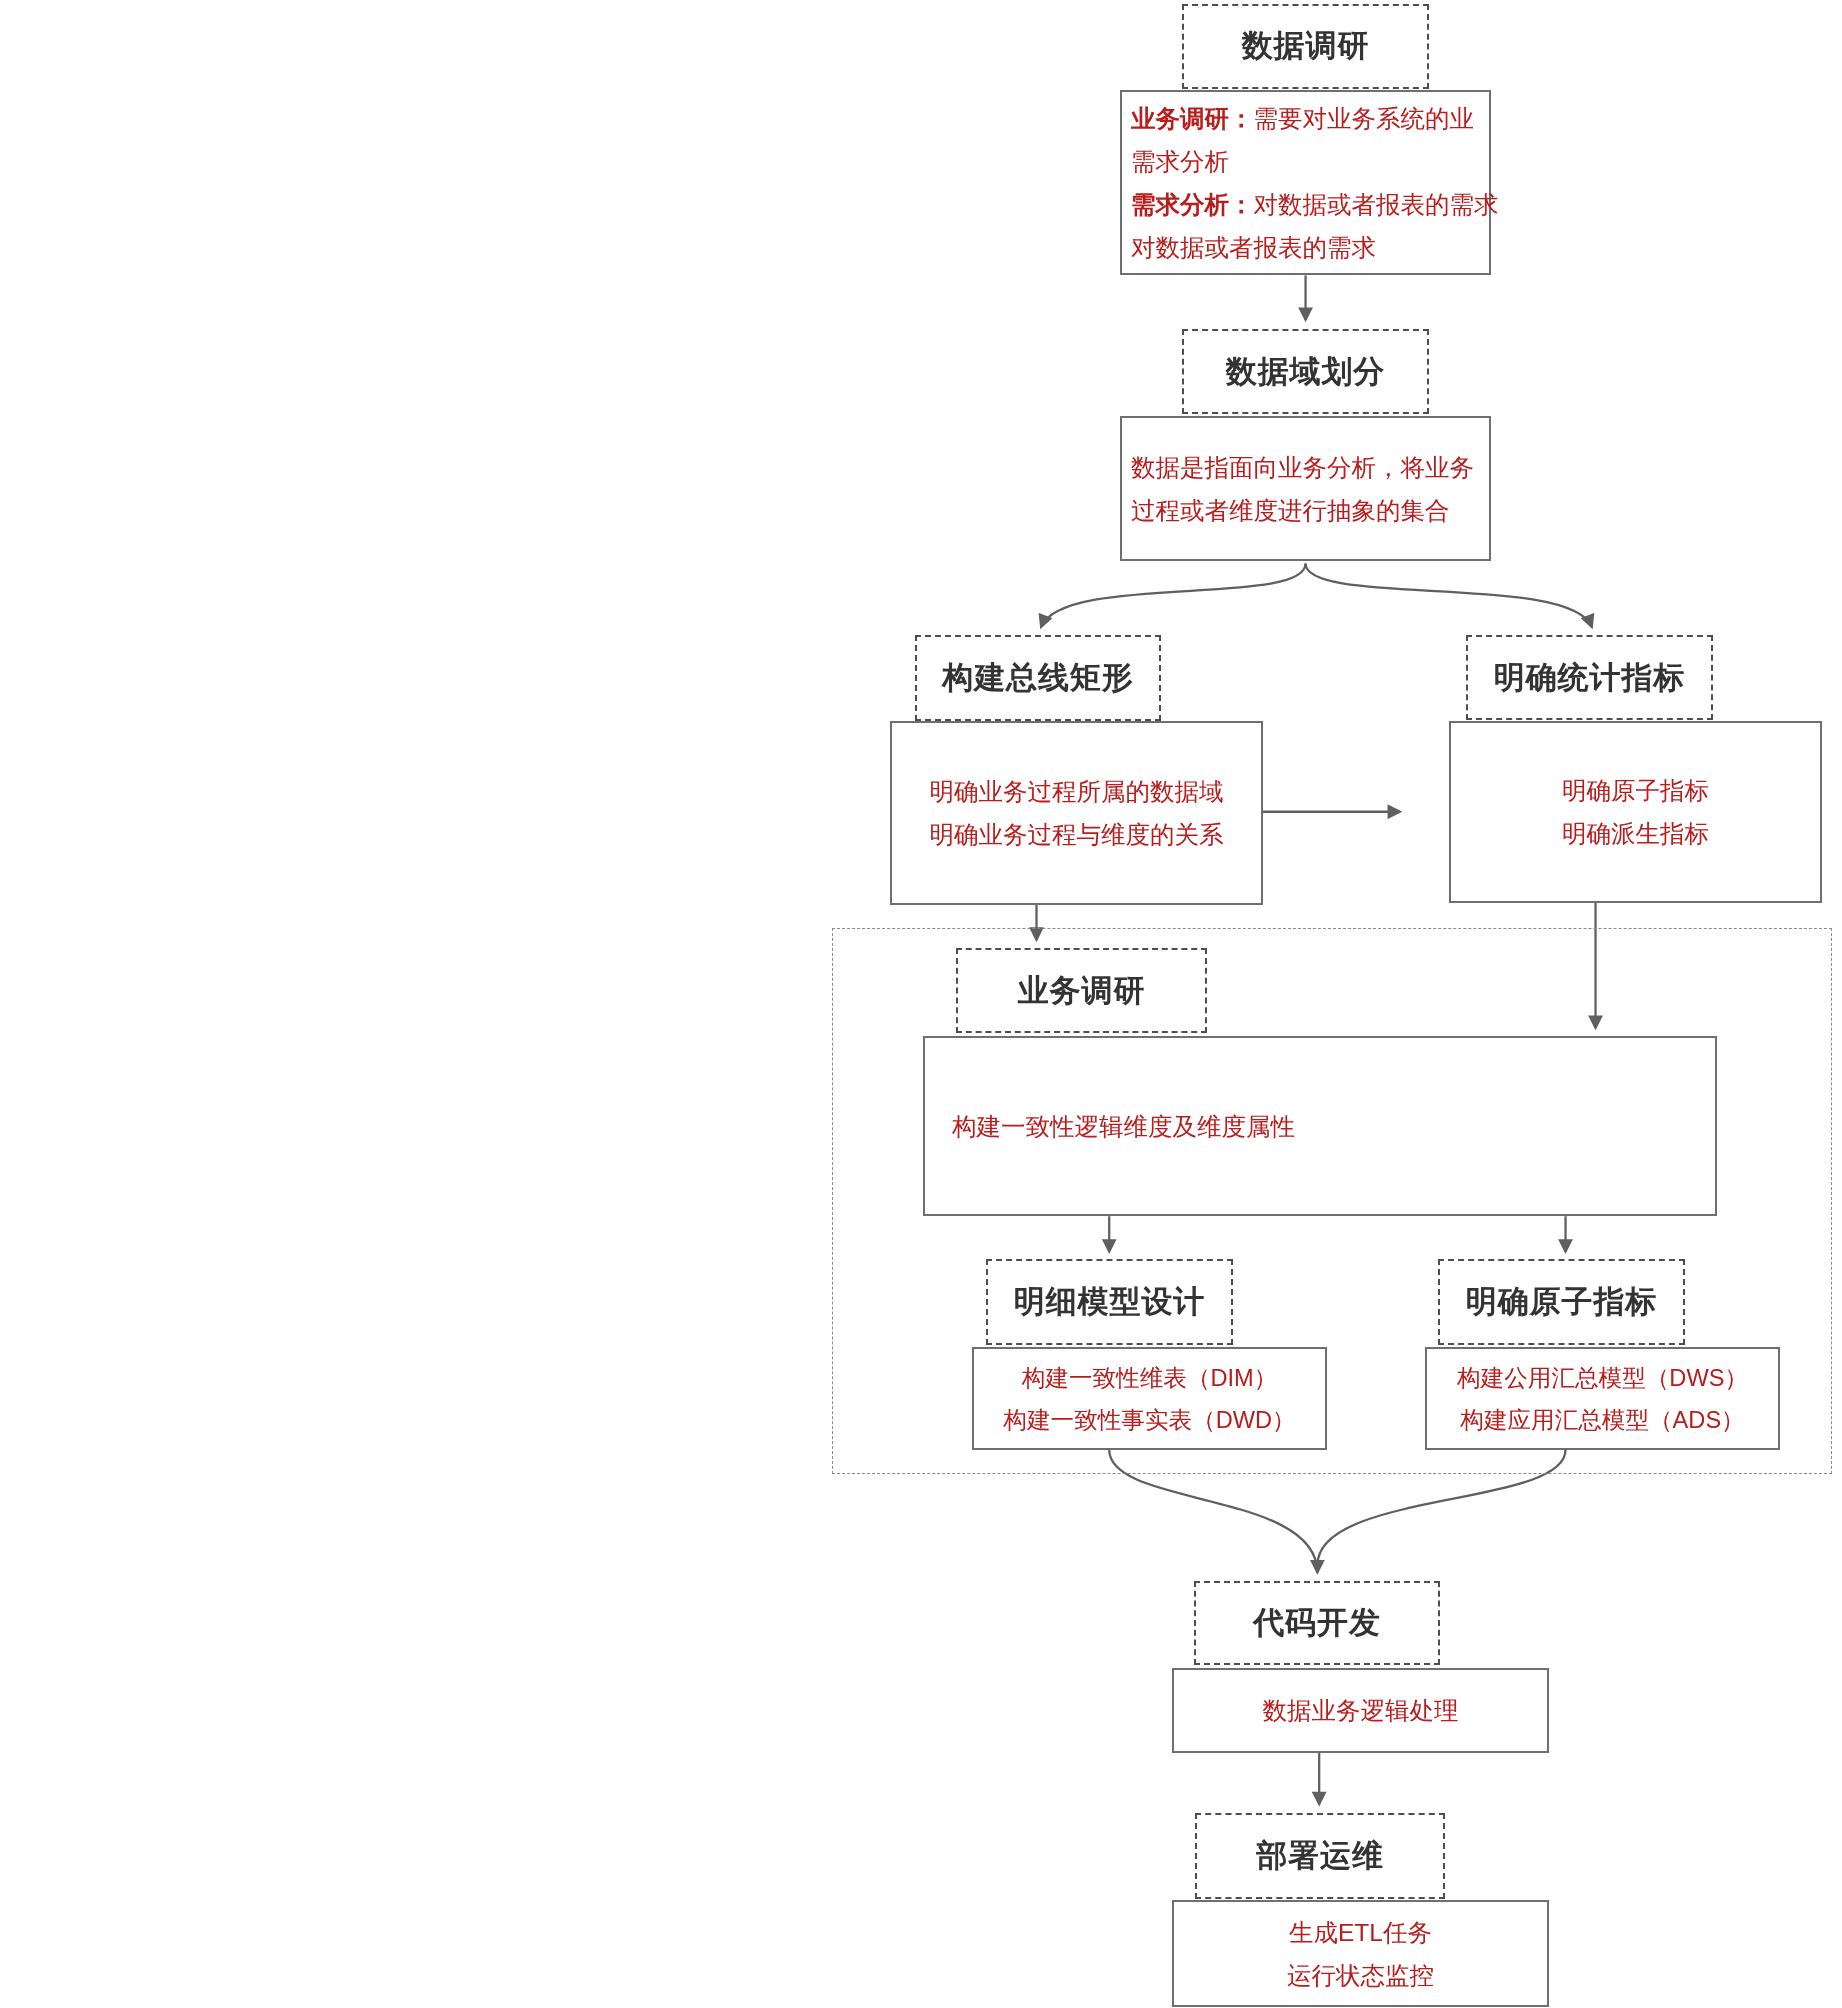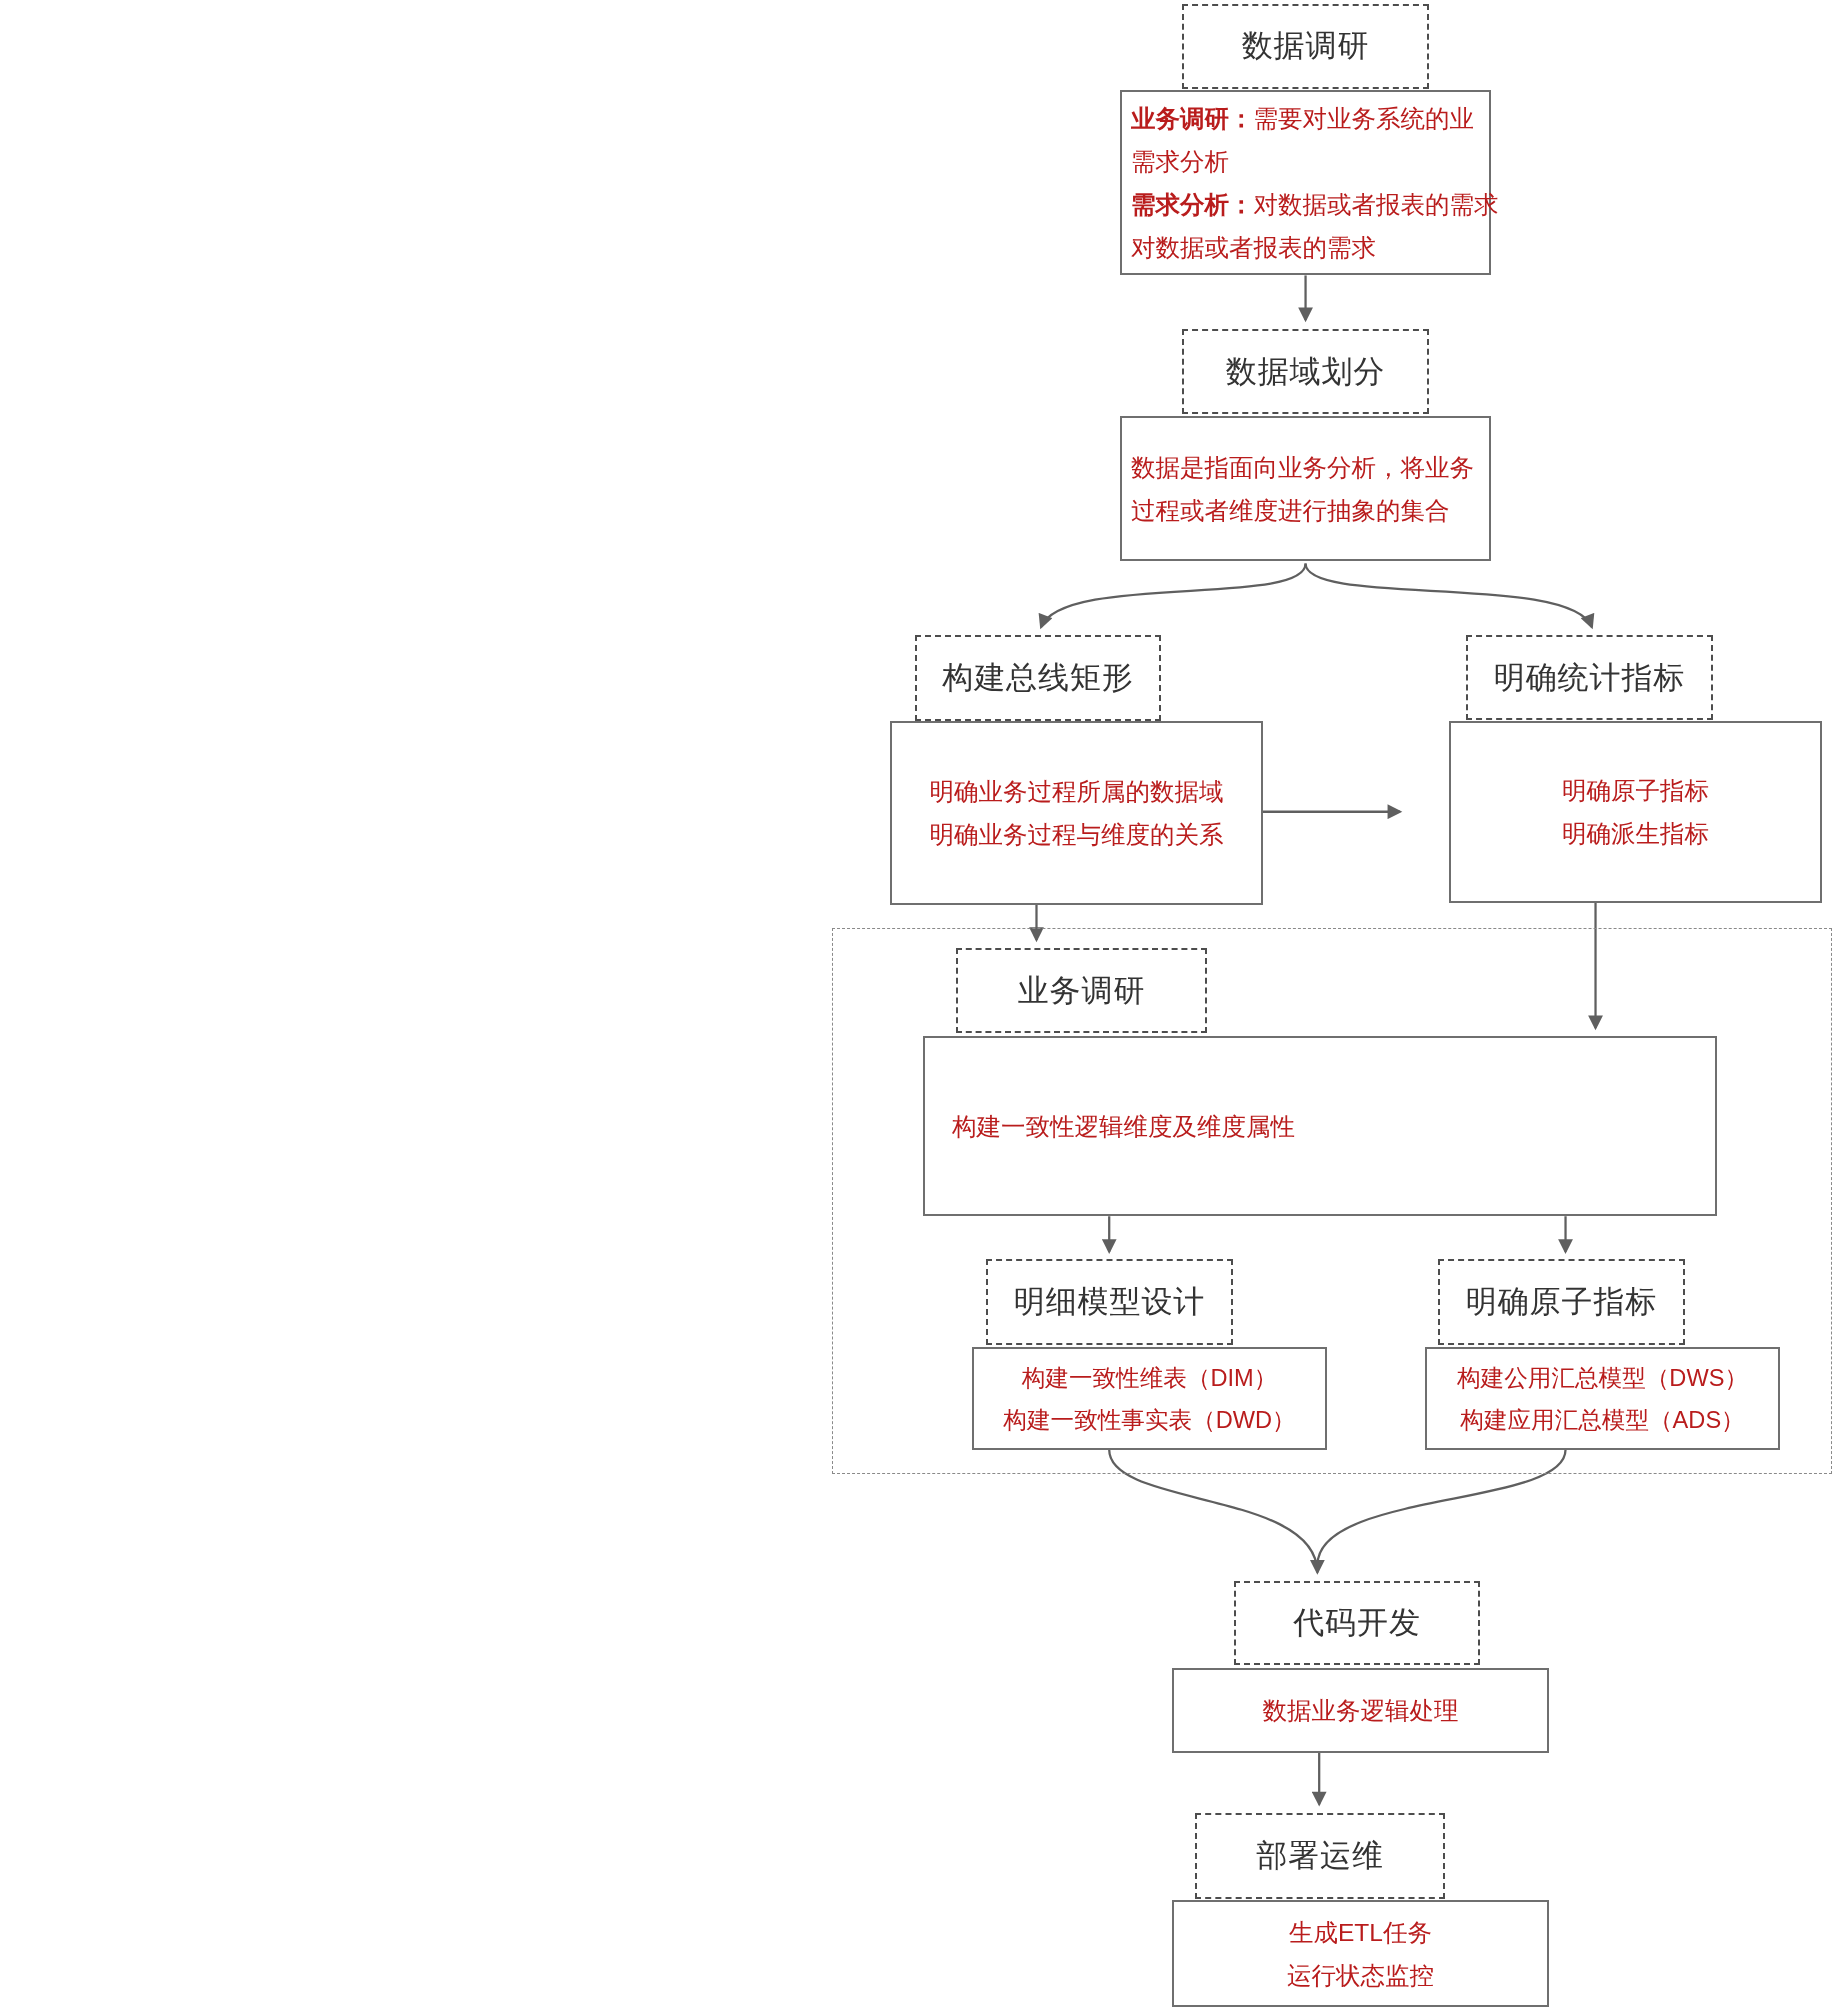--- a/index.html
+++ b/index.html
@@ -5,21 +5,21 @@
   html,body{margin:0;padding:0;background:#ffffff;}
   body{
     width:1843px;height:2008px;position:relative;overflow:hidden;
     font-family:"Liberation Sans","DejaVu Sans",sans-serif;
     color:#333333;
   }
   .node{position:absolute;box-sizing:border-box;background:#ffffff;}
   .dashed{border:2.7px dashed #4d4d4d;display:flex;align-items:center;justify-content:center;}
   .solid{border:2.7px solid #6f6f6f;display:flex;flex-direction:column;justify-content:center;}
   .container{position:absolute;box-sizing:border-box;border:1.8px dashed #8a8a8a;background:transparent;}
-  .title{font-size:31px;letter-spacing:0.9px;color:#333;white-space:nowrap;}
+  .title{font-size:31px;letter-spacing:0.9px;color:#333;white-space:nowrap;font-weight:bold;}
   .body-line{font-size:24.5px;line-height:43px;color:#b91c1c;white-space:nowrap;}
   .body-line b{font-weight:700;}
   .align-left{align-items:flex-start;text-align:left;}
   .align-center{align-items:center;text-align:center;margin-left:40px;}
   .align-center .body-line{align-self:center;}
   .sm .body-line{font-size:23.6px;line-height:42px;}
   svg.wires{position:absolute;left:0;top:0;pointer-events:none;}
   .wire{stroke:#5f5f5f;stroke-width:2.5;fill:none;}
 </style>
 </head>
@@ -96,21 +96,21 @@
 </div>
 
 <div class="node dashed" style="left:1438px;top:1259px;width:247px;height:86px;">
   <span class="title">明确原子指标</span>
 </div>
 <div class="node solid align-center sm" style="left:1385px;top:1347px;width:355px;height:103px;">
   <div class="body-line"><span>构建公用汇总模型（DWS）</span></div>
   <div class="body-line"><span>构建应用汇总模型（ADS）</span></div>
 </div>
 
-<div class="node dashed" style="left:1234px;top:1581px;width:246px;height:84px;">
+<div class="node dashed" style="left:1194px;top:1581px;width:246px;height:84px;">
   <span class="title">代码开发</span>
 </div>
 <div class="node solid align-center" style="left:1132px;top:1668px;width:377px;height:85px;">
   <div class="body-line"><span>数据业务逻辑处理</span></div>
 </div>
 
 <div class="node dashed" style="left:1195px;top:1813px;width:250px;height:86px;">
   <span class="title">部署运维</span>
 </div>
 <div class="node solid align-center" style="left:1132px;top:1900px;width:377px;height:107px;">

